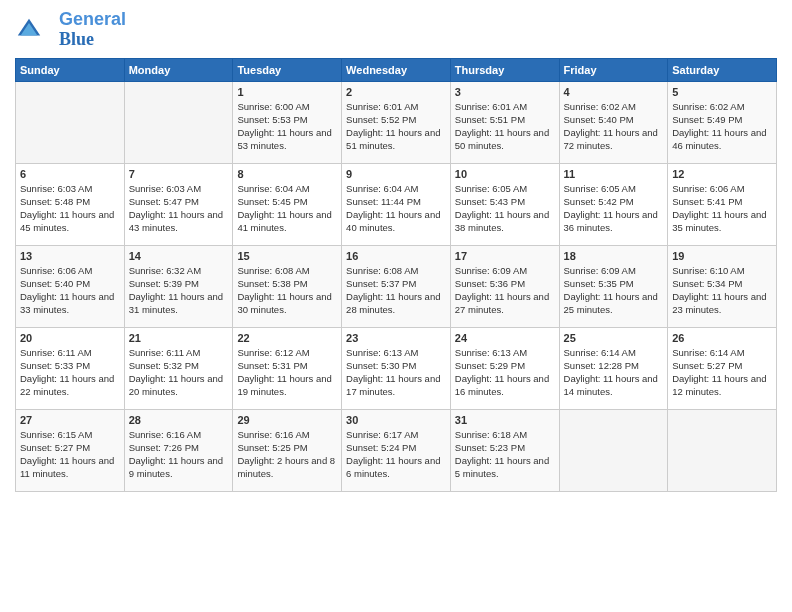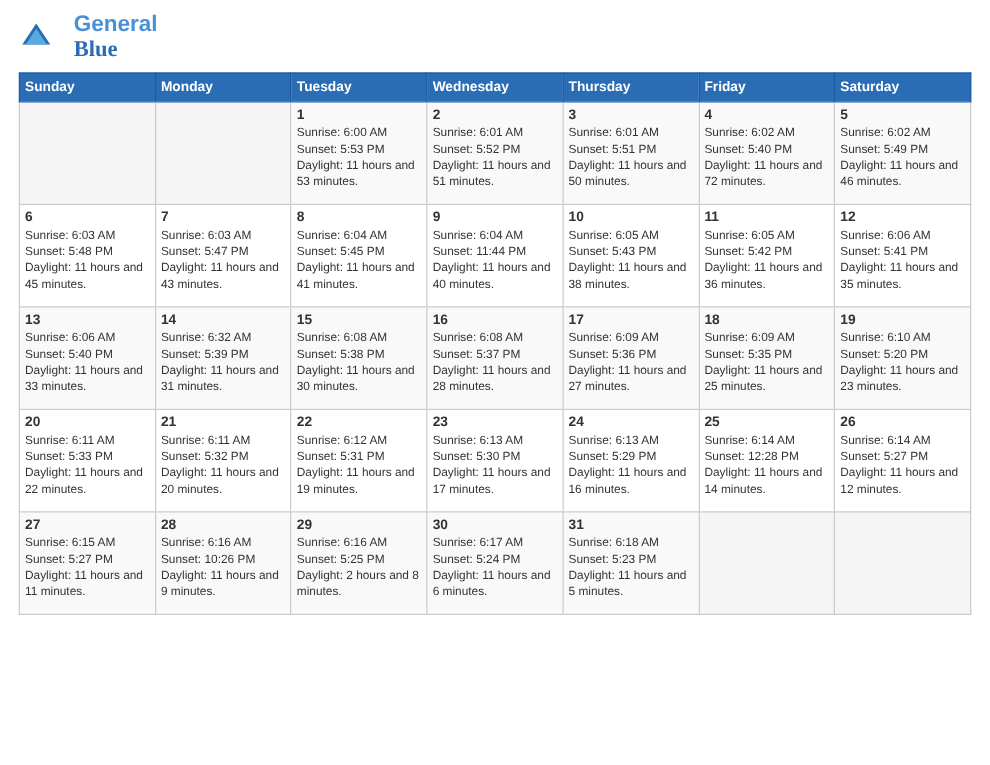--- a/index.html
+++ b/index.html
@@ -141,34 +141,34 @@
           <td><span class="day-num">11</span><span>Sunrise: 6:05 AM</span><br><span>Sunset: 5:42 PM</span><br><span>Daylight: 11 hours and 36 minutes.</span></td>
           <td><span class="day-num">12</span><span>Sunrise: 6:06 AM</span><br><span>Sunset: 5:41 PM</span><br><span>Daylight: 11 hours and 35 minutes.</span></td>
         </tr>
         <tr>
           <td><span class="day-num">13</span><span>Sunrise: 6:06 AM</span><br><span>Sunset: 5:40 PM</span><br><span>Daylight: 11 hours and 33 minutes.</span></td>
           <td><span class="day-num">14</span><span>Sunrise: 6:32 AM</span><br><span>Sunset: 5:39 PM</span><br><span>Daylight: 11 hours and 31 minutes.</span></td>
           <td><span class="day-num">15</span><span>Sunrise: 6:08 AM</span><br><span>Sunset: 5:38 PM</span><br><span>Daylight: 11 hours and 30 minutes.</span></td>
           <td><span class="day-num">16</span><span>Sunrise: 6:08 AM</span><br><span>Sunset: 5:37 PM</span><br><span>Daylight: 11 hours and 28 minutes.</span></td>
           <td><span class="day-num">17</span><span>Sunrise: 6:09 AM</span><br><span>Sunset: 5:36 PM</span><br><span>Daylight: 11 hours and 27 minutes.</span></td>
           <td><span class="day-num">18</span><span>Sunrise: 6:09 AM</span><br><span>Sunset: 5:35 PM</span><br><span>Daylight: 11 hours and 25 minutes.</span></td>
-          <td><span class="day-num">19</span><span>Sunrise: 6:10 AM</span><br><span>Sunset: 5:20 PM</span><br><span>Daylight: 11 hours and 23 minutes.</span></td>
+          <td><span class="day-num">19</span><span>Sunrise: 6:10 AM</span><br><span>Sunset: 5:34 PM</span><br><span>Daylight: 11 hours and 23 minutes.</span></td>
         </tr>
         <tr>
           <td><span class="day-num">20</span><span>Sunrise: 6:11 AM</span><br><span>Sunset: 5:33 PM</span><br><span>Daylight: 11 hours and 22 minutes.</span></td>
           <td><span class="day-num">21</span><span>Sunrise: 6:11 AM</span><br><span>Sunset: 5:32 PM</span><br><span>Daylight: 11 hours and 20 minutes.</span></td>
           <td><span class="day-num">22</span><span>Sunrise: 6:12 AM</span><br><span>Sunset: 5:31 PM</span><br><span>Daylight: 11 hours and 19 minutes.</span></td>
           <td><span class="day-num">23</span><span>Sunrise: 6:13 AM</span><br><span>Sunset: 5:30 PM</span><br><span>Daylight: 11 hours and 17 minutes.</span></td>
           <td><span class="day-num">24</span><span>Sunrise: 6:13 AM</span><br><span>Sunset: 5:29 PM</span><br><span>Daylight: 11 hours and 16 minutes.</span></td>
           <td><span class="day-num">25</span><span>Sunrise: 6:14 AM</span><br><span>Sunset: 12:28 PM</span><br><span>Daylight: 11 hours and 14 minutes.</span></td>
           <td><span class="day-num">26</span><span>Sunrise: 6:14 AM</span><br><span>Sunset: 5:27 PM</span><br><span>Daylight: 11 hours and 12 minutes.</span></td>
         </tr>
         <tr>
           <td><span class="day-num">27</span><span>Sunrise: 6:15 AM</span><br><span>Sunset: 5:27 PM</span><br><span>Daylight: 11 hours and 11 minutes.</span></td>
-          <td><span class="day-num">28</span><span>Sunrise: 6:16 AM</span><br><span>Sunset: 10:26 PM</span><br><span>Daylight: 11 hours and 9 minutes.</span></td>
+          <td><span class="day-num">28</span><span>Sunrise: 6:16 AM</span><br><span>Sunset: 7:26 PM</span><br><span>Daylight: 11 hours and 9 minutes.</span></td>
           <td><span class="day-num">29</span><span>Sunrise: 6:16 AM</span><br><span>Sunset: 5:25 PM</span><br><span>Daylight: 2 hours and 8 minutes.</span></td>
           <td><span class="day-num">30</span><span>Sunrise: 6:17 AM</span><br><span>Sunset: 5:24 PM</span><br><span>Daylight: 11 hours and 6 minutes.</span></td>
           <td><span class="day-num">31</span><span>Sunrise: 6:18 AM</span><br><span>Sunset: 5:23 PM</span><br><span>Daylight: 11 hours and 5 minutes.</span></td>
           <td class="empty"></td>
           <td class="empty"></td>
         </tr>
       </tbody>
   </table>
 </div>
 

